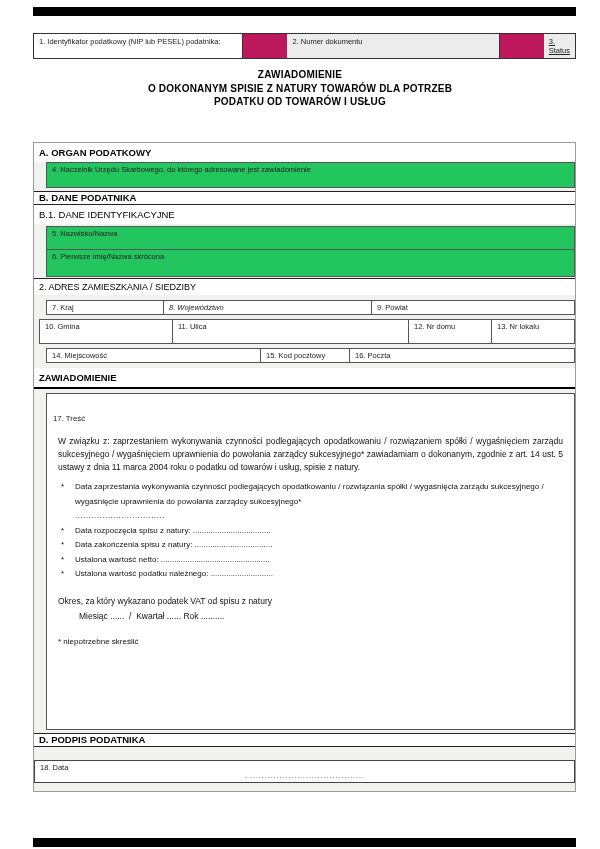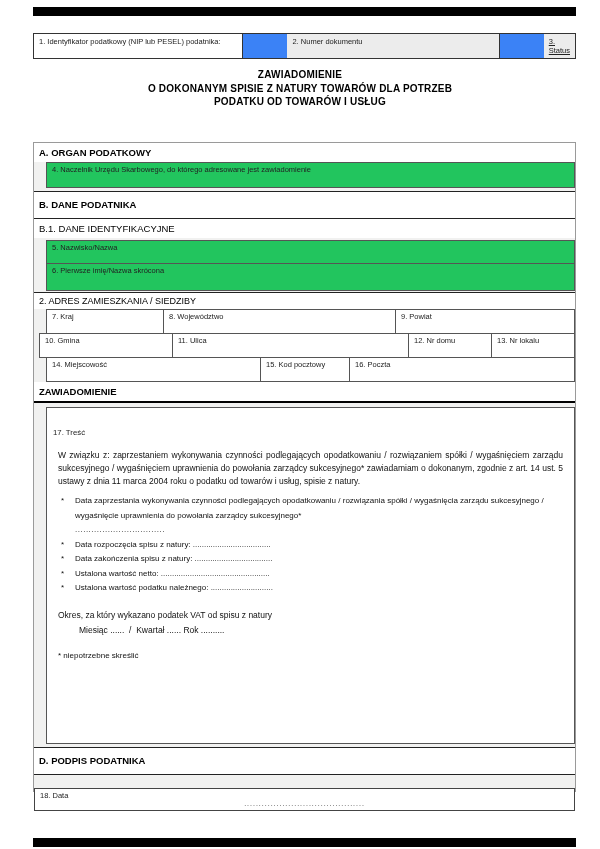--- a/index.html
+++ b/index.html
@@ -6,57 +6,57 @@
   html,body { width:600px; height:849px; background:#fff; overflow:hidden;
     font-family:"Liberation Sans", sans-serif; color:#1a1a1a; }
   .page { position:relative; width:600px; height:849px; background:#fff; }
 
   .print-bar { position:absolute; left:33px; width:543px; height:9px; background:#000; }
   .print-bar.top { top:7px; }
   .print-bar.bottom { top:838px; }
 
   
   .top-row { position:absolute; left:33px; top:33px; width:543px; height:26px;
-    display:flex; border:1px solid #333; background:#3b82f6;gap:44px; }
+    display:flex; border:1px solid #333; background:#be185d;gap:44px; }
   .top-cell { border-right:1px solid #333; padding:3px 5px; font-size:7.5px; color:#222; }
   .top-cell:last-child { border-right:none; }
   .c1 { width:222px; background:#fff; }
   .c2 { width:225px; background:#ececec; }
   .c3 { flex:1; background:#ececec;text-decoration:underline; }
 
   
   .doc-title { position:absolute; left:0; top:68px; width:600px; text-align:center;
     font-weight:bold; font-size:10px; line-height:13.5px; color:#000; letter-spacing:.2px; }
 
   
   .form { position:absolute; left:33px; top:142px; width:543px; height:650px;
     background:#f1f1f0; border:1px solid #9a9a9a; font-size:7.5px; }
 
   .sec-title { background:#fff; padding:4px 5px 3px; font-size:9.5px; font-weight:bold;
     color:#000; line-height:12px; }
   .sec-title.reg { font-weight:normal; }
-  .sec-title.b { padding:7px 5px; }
+  .sec-title.b { padding:0 5px; }
   .sec-title.addr { padding:2px 5px; font-size:9px; }
   .rule  { border-top:1px solid #222; height:0; }
   .rule.thick { border-top:2px solid #000; }
   .mt3 { margin-top:3px; } .mt1 { margin-top:1px; }
 
   .fieldbox { margin-left:12px; background:#22c55e; border:1px solid #555;
     padding:2px 5px; color:#222; }
   .h26 { height:26px; } .h24 { height:24px; margin-top:2px; }
   .h23 { height:28px; margin-top:-1px; }
 
   .addr-row { display:flex; height:25px; }
   .addr-row.r2 { margin-left:5px; margin-top:-1px; }
-  .addr-row.r1, .addr-row.r3 { margin-left:12px; }
+  .addr-row.r1, .addr-row.r3 { margin-left:12px;align-items:center; }
   .addr-row.r3 { margin-top:-1px; }
   .addr-cell { background:#fff; border:1px solid #555; padding:2px 5px;
     color:#222; margin-left:-1px; }
   .addr-cell:first-child { margin-left:0; }
-  .w-kraj{width:118px;} .w-woj{width:233px;} .w-powiat{flex:1;}
+  .w-kraj{width:118px;} .w-woj{width:209px;font-style:italic;} .w-powiat{flex:1;}
   .w-gmina{width:134px;} .w-ulica{width:237px;} .w-dom{width:84px;} .w-lokal{flex:1;}
   .w-miejsc{width:215px;} .w-kod{width:90px;} .w-poczta{flex:1;}
 
   
   .content-box { margin-left:12px; margin-top:4px; height:337px; background:#fff;
     border:1px solid #555; color:#111; overflow:hidden; }
   .f17 { padding:20px 6px 0; font-size:7.8px; color:#222; }
   .para { margin:12px 11px 0; text-align:justify; font-size:8.5px; line-height:13px; color:#111; }
   .bullets { margin:6px 11px 0 14px; font-size:8px; line-height:14.5px; }
   .bullet { display:flex; }

